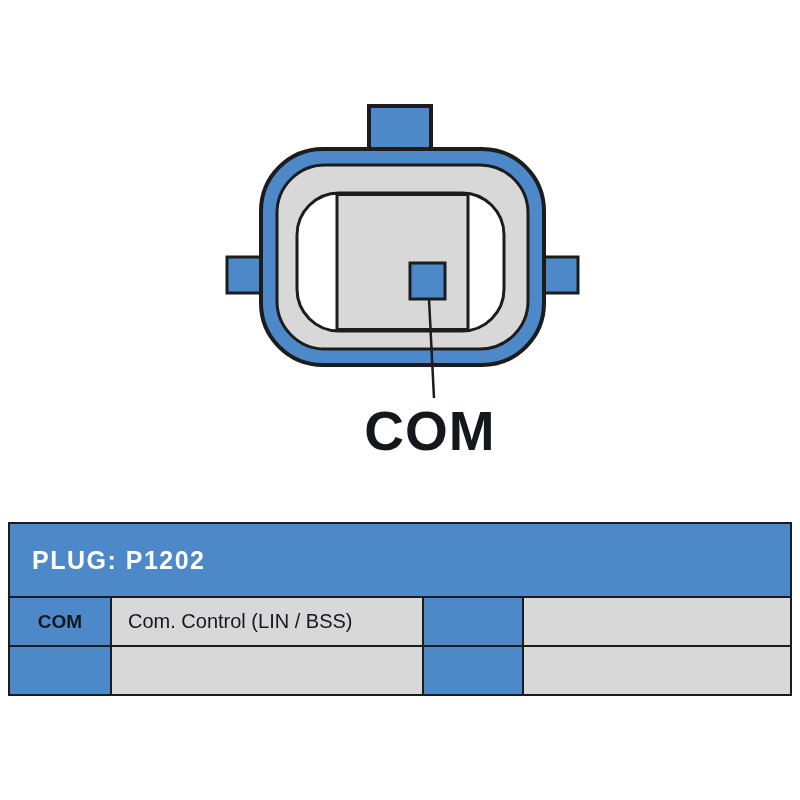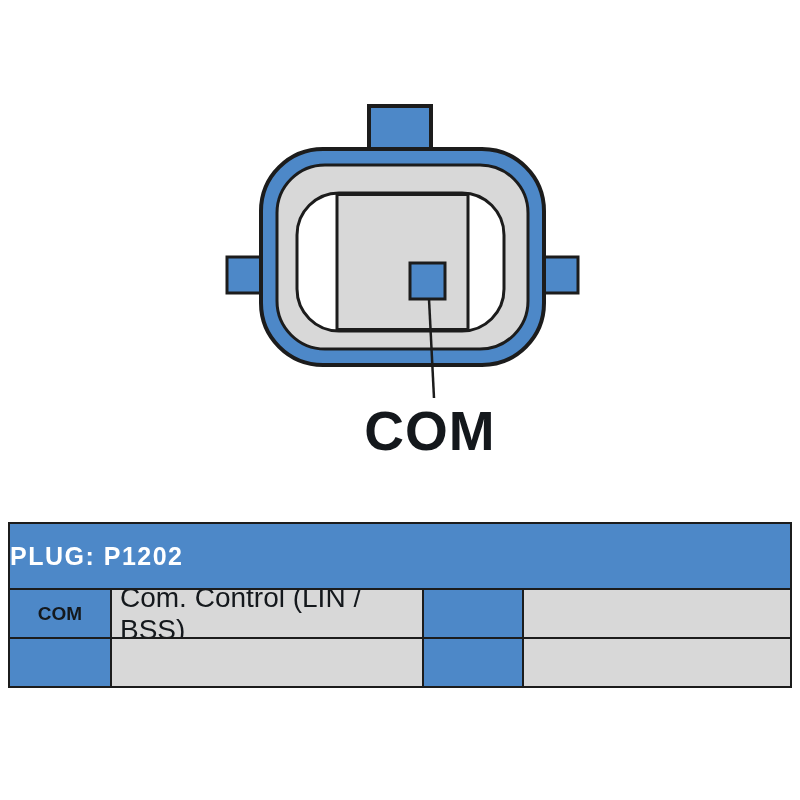--- a/index.html
+++ b/index.html
@@ -42,25 +42,26 @@
   
   .plug-table{
     position:absolute;
     left:8px;
     top:522px;
     width:784px;
     border:2px solid var(--line);
     background:#ffffff;
   }
   .plug-header{
-    height:64px;
+    height:72px;
     background:var(--blue);
     color:var(--text-light);
     display:flex;
     align-items:center;
+    padding-left:22px;
     font-size:25px;
     font-weight:bold;
     letter-spacing:1.5px;
   }
   .plug-row{
     display:grid;
     grid-template-columns:100px 312px 100px 1fr;
     height:49px;
     border-top:2px solid var(--line);
   }
@@ -74,22 +75,22 @@
   }
   .c-blue{background:var(--blue);}
   .c-gray{background:var(--gray);}
   .cell-pin{
     justify-content:center;
     font-weight:bold;
     font-size:19px;
     color:var(--text-dark);
   }
   .cell-func{
-    padding-left:8px;
-    font-size:28px;
+    padding-left:16px;
+    font-size:20px;
     color:var(--text-dark);
   }
 </style>
 </head>
 <body>
 
 <div class="stage">
 
   <svg class="diagram-svg" width="800" height="500" viewBox="0 0 800 500">
 

